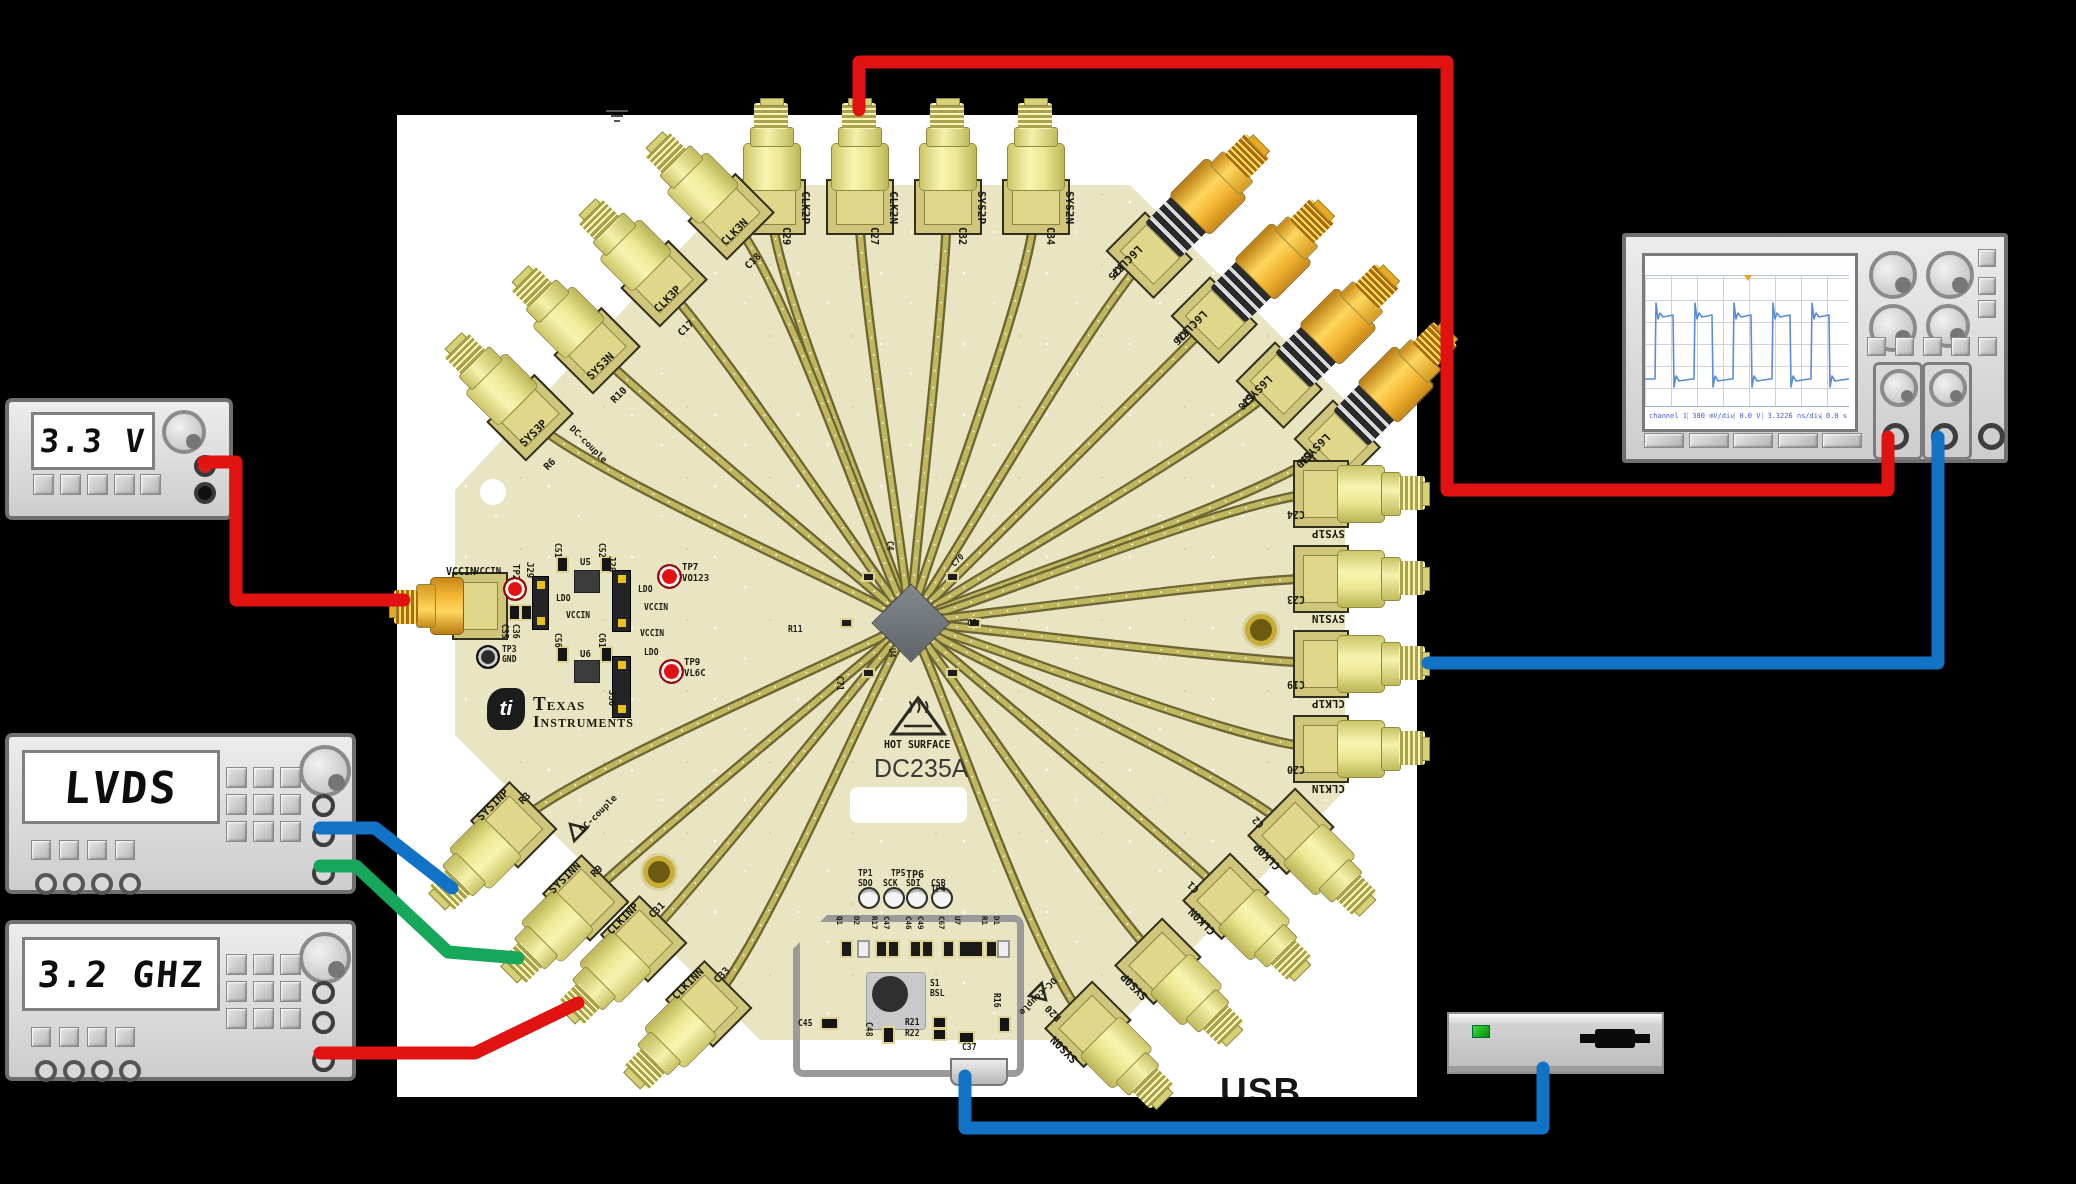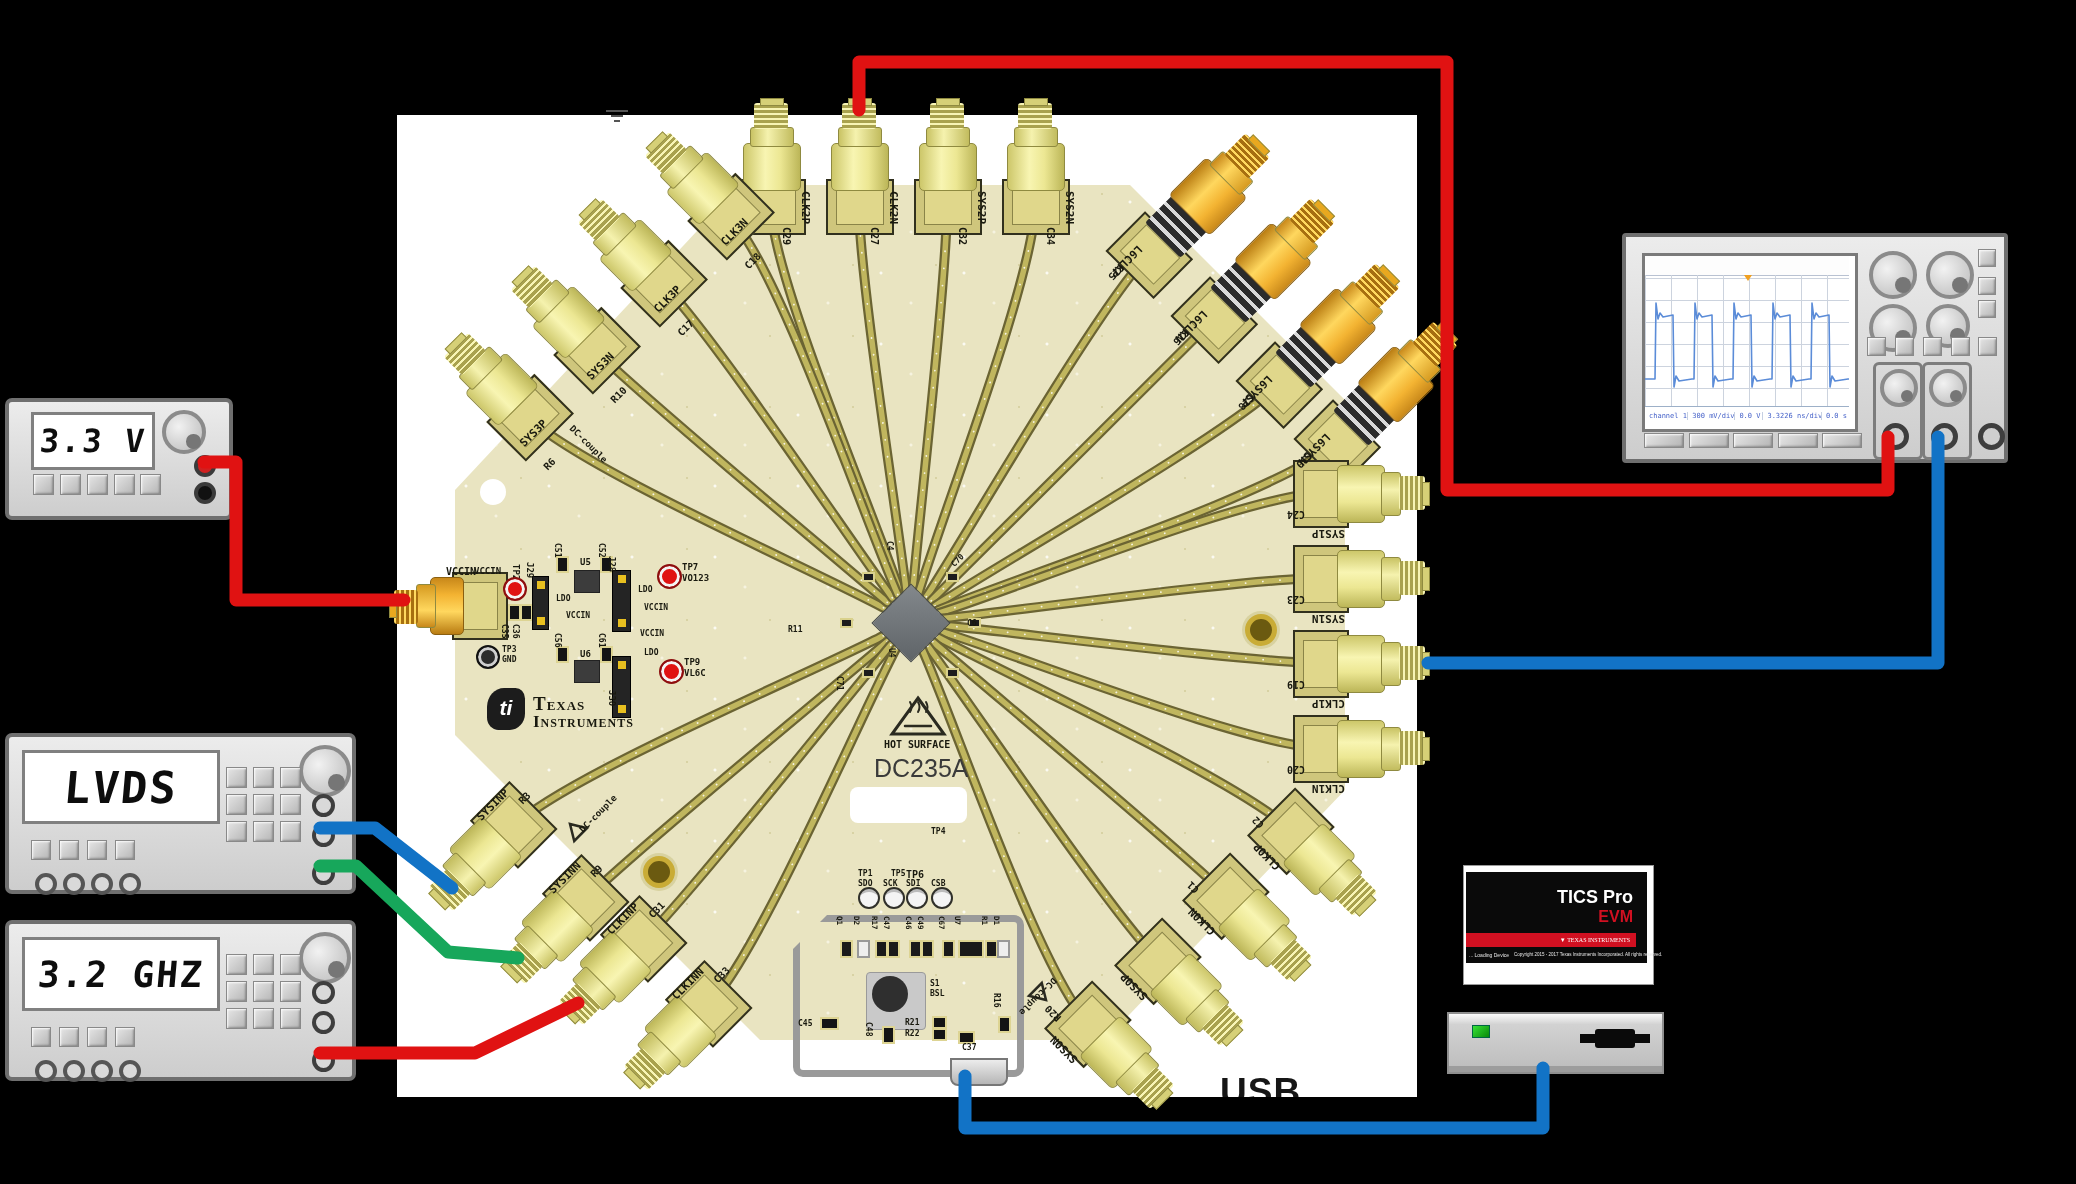--- a/index.html
+++ b/index.html
@@ -482,21 +482,21 @@
       <div style="position: absolute; left: 858px; top: 887px; width: 18px; height: 18px; border-radius: 50%; background: rgb(244, 244, 244); border: 2px solid rgb(48, 48, 42); z-index: 6; box-shadow: rgb(187, 187, 187) 0px 6px 0px -3px inset;"></div>
       <div class="silk" style="left: 858px; top: 870px; font-size: 8px; transform: rotate(0deg);">TP1</div>
       <div class="silk" style="left: 858px; top: 880px; font-size: 8px; transform: rotate(0deg);">SDO</div>
       <div style="position: absolute; left: 883px; top: 887px; width: 18px; height: 18px; border-radius: 50%; background: rgb(244, 244, 244); border: 2px solid rgb(48, 48, 42); z-index: 6; box-shadow: rgb(187, 187, 187) 0px 6px 0px -3px inset;"></div>
       <div class="silk" style="left: 883px; top: 870px; font-size: 8px; transform: rotate(0deg); margin-left: 8px;">TP5</div>
       <div class="silk" style="left: 883px; top: 880px; font-size: 8px; transform: rotate(0deg);">SCK</div>
       <div style="position: absolute; left: 906px; top: 887px; width: 18px; height: 18px; border-radius: 50%; background: rgb(244, 244, 244); border: 2px solid rgb(48, 48, 42); z-index: 6; box-shadow: rgb(187, 187, 187) 0px 6px 0px -3px inset;"></div>
       <div class="silk" style="left: 906px; top: 870px; font-size: 10px; transform: rotate(0deg);">TP6</div>
       <div class="silk" style="left: 906px; top: 880px; font-size: 8px; transform: rotate(0deg);">SDI</div>
       <div style="position: absolute; left: 931px; top: 887px; width: 18px; height: 18px; border-radius: 50%; background: rgb(244, 244, 244); border: 2px solid rgb(48, 48, 42); z-index: 6; box-shadow: rgb(187, 187, 187) 0px 6px 0px -3px inset;"></div>
-      <div class="silk" style="left: 931px; top: 828px; font-size: 8px; transform: rotate(0deg);">TP4</div>
+      <div class="silk" style="left: 931px; top: 886px; font-size: 8px; transform: rotate(0deg);">TP4</div>
       <div class="silk" style="left: 931px; top: 880px; font-size: 8px; transform: rotate(0deg);">CSB</div>
       <div style="position: absolute; left: 793px; top: 915px; width: 217px; height: 148px; border: 7px solid rgb(154, 154, 154); border-radius: 10px; z-index: 4; clip-path: polygon(0px 34px, 34px 0px, 100% 0px, 100% 100%, 0px 100%);"></div>
       <div class="silk" style="left: 843px; top: 916px; font-size: 7.5px; transform: rotate(90deg);">Q1</div>
       <div style="position: absolute; left: 840px; top: 940px; width: 9px; height: 14px; background: rgb(26, 26, 26); border: 2px solid rgb(221, 212, 147); z-index: 5;"></div>
       <div class="silk" style="left: 860px; top: 916px; font-size: 7.5px; transform: rotate(90deg);">D2</div>
       <div style="position: absolute; left: 857px; top: 940px; width: 9px; height: 14px; background: rgb(238, 238, 238); border: 2px solid rgb(153, 153, 153); z-index: 5;"></div>
       <div class="silk" style="left: 878px; top: 916px; font-size: 7.5px; transform: rotate(90deg);">R17</div>
       <div style="position: absolute; left: 875px; top: 940px; width: 9px; height: 14px; background: rgb(26, 26, 26); border: 2px solid rgb(221, 212, 147); z-index: 5;"></div>
       <div class="silk" style="left: 890px; top: 916px; font-size: 7.5px; transform: rotate(90deg);">C47</div>
       <div style="position: absolute; left: 887px; top: 940px; width: 9px; height: 14px; background: rgb(26, 26, 26); border: 2px solid rgb(221, 212, 147); z-index: 5;"></div>
@@ -640,33 +640,20 @@
     <div class="btn3d" style="left:352px;top:100px;width:17px;height:17px;"></div>
     <div style="position:absolute;left:247px;top:125px;width:44px;height:92px;border:3px solid #7d7d7d;border-radius:6px;"></div>
     <div style="position:absolute;left:296px;top:125px;width:44px;height:92px;border:3px solid #7d7d7d;border-radius:6px;"></div>
     <div class="knob" style="left:254px;top:132px;width:30px;height:30px;"></div>
     <div class="knob" style="left:303px;top:132px;width:30px;height:30px;"></div>
     <div class="bnc" style="left:256px;top:186px;width:17px;height:17px;"></div>
     <div class="bnc" style="left:305px;top:186px;width:17px;height:17px;"></div>
     <div class="bnc" style="left:352px;top:186px;width:17px;height:17px;"></div>
   </div>
 
-  <div id="tics">
-    <div style="position:absolute;left:2px;top:6px;width:181px;height:91px;background:#0a0a0a;">
-      <div class="tiny" style="right:14px;top:16px;font-size:18px;font-weight:bold;color:#fff;">TICS Pro</div>
-      <div class="tiny" style="right:14px;top:37px;font-size:16px;font-weight:bold;color:#d11021;">EVM</div>
-      <div style="position:absolute;left:0px;top:61px;width:170px;height:14px;background:#d11021;">
-        <div class="tiny" style="right:6px;top:4px;font-size:6px;color:#fff;font-family:'Liberation Serif',serif;">
-          <span style="color:#fff;">▼</span>
-          <span>TEXAS INSTRUMENTS</span></div>
-      </div>
-      <div class="tiny" style="left:3px;top:81px;font-size:5px;color:#e8e8e8;">... Loading Device</div>
-      <div class="tiny" style="left:48px;top:81px;font-size:4.5px;color:#e8e8e8;">Copyright 2015 - 2017  Texas Instruments Incorporated. All rights reserved.</div>
-    </div>
-  </div>
 
   <div class="abs" style="left:1447px;top:1012px;width:213px;height:58px;background:linear-gradient(180deg,#fbfbfb,#d2d2d2 18%,#bcbcbc);border:2px solid #8f8f8f;box-shadow:inset 0 -6px 0 #9d9d9d;z-index:10;">
     <div class="abs" style="left:23px;top:11px;width:16px;height:11px;background:linear-gradient(135deg,#36e236,#0a8a0a);border:1px solid #064;"></div>
     <div class="abs" style="left:131px;top:20px;width:70px;height:9px;background:#0a0a0a;"></div>
     <div class="abs" style="left:146px;top:15px;width:40px;height:19px;background:#0a0a0a;border-radius:3px;"></div>
   </div>
 
   <svg id="cables" width="2076" height="1184">
       <path d="M204,462 L236,462 L236,600 L404,600" fill="none" stroke="#e01212" stroke-width="13" stroke-linejoin="round" stroke-linecap="round"></path>
       <path d="M320,828 L375,828 L452,888" fill="none" stroke="#1273c6" stroke-width="13" stroke-linejoin="round" stroke-linecap="round"></path>

